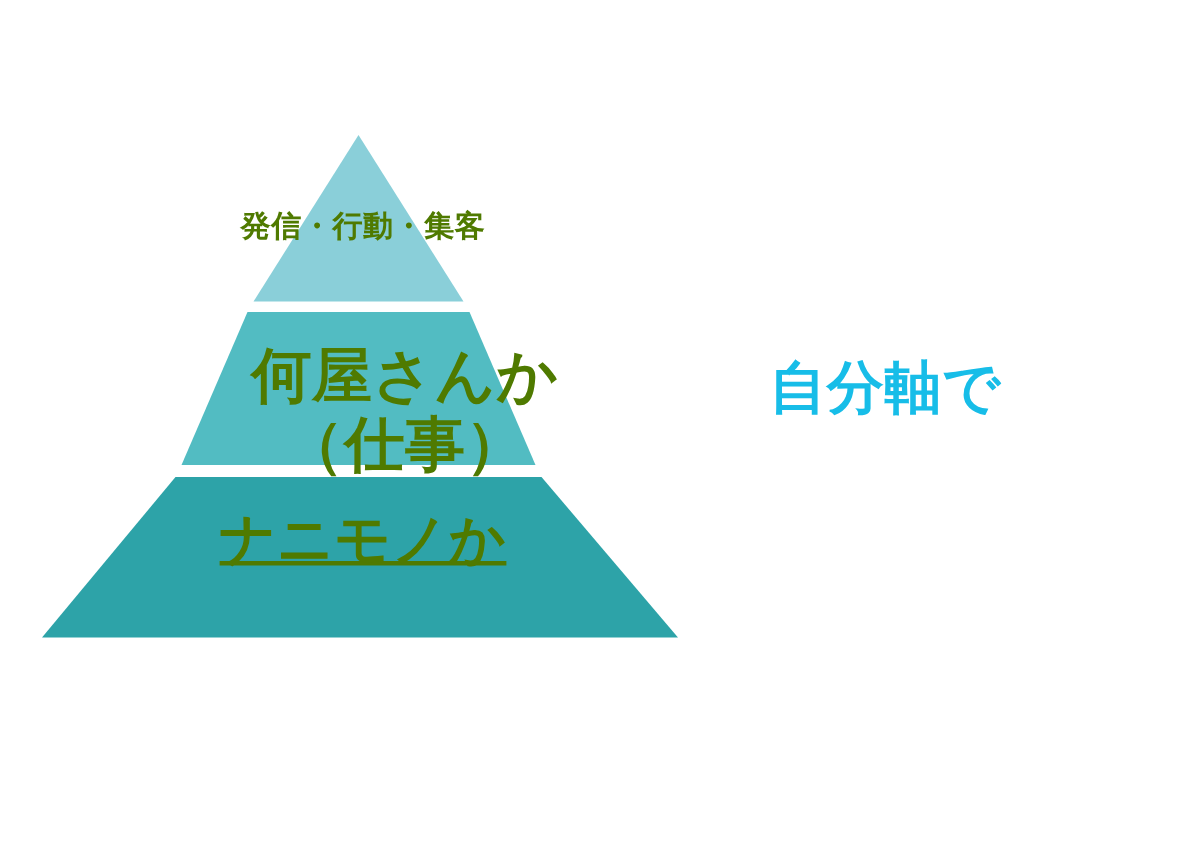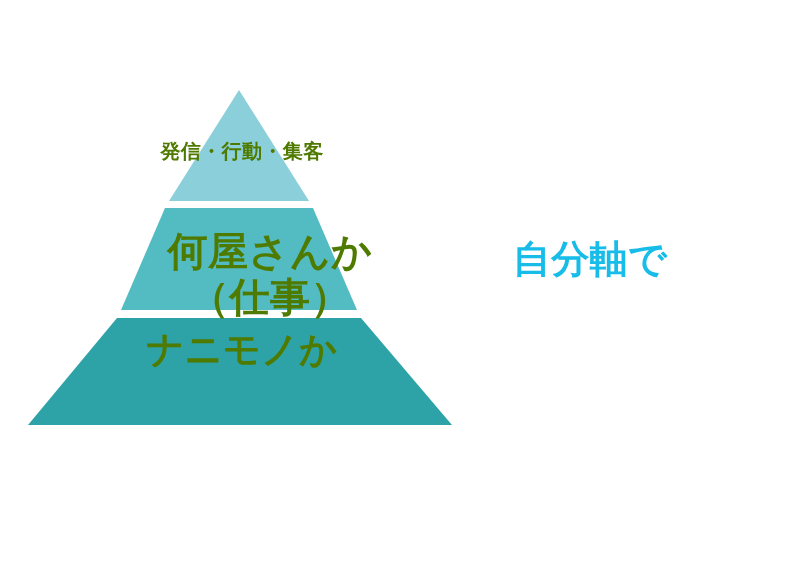--- a/index.html
+++ b/index.html
@@ -61,23 +61,24 @@
   #tier-mid-label {
     left: 0;
     top: 228px;
     width: 484px;
     font-size: 40px;
     padding-left: 28px;
   }
 
   #tier-bottom-label {
     left: 0;
-    top: 329px;
+    top: 339px;
     width: 484px;
     font-size: 37px;
+    text-decoration: underline;
   }
 
   .tier-label .line-sub {
     display: block;
   }
 
   
   #headline {
     position: absolute;
     left: 390px;

